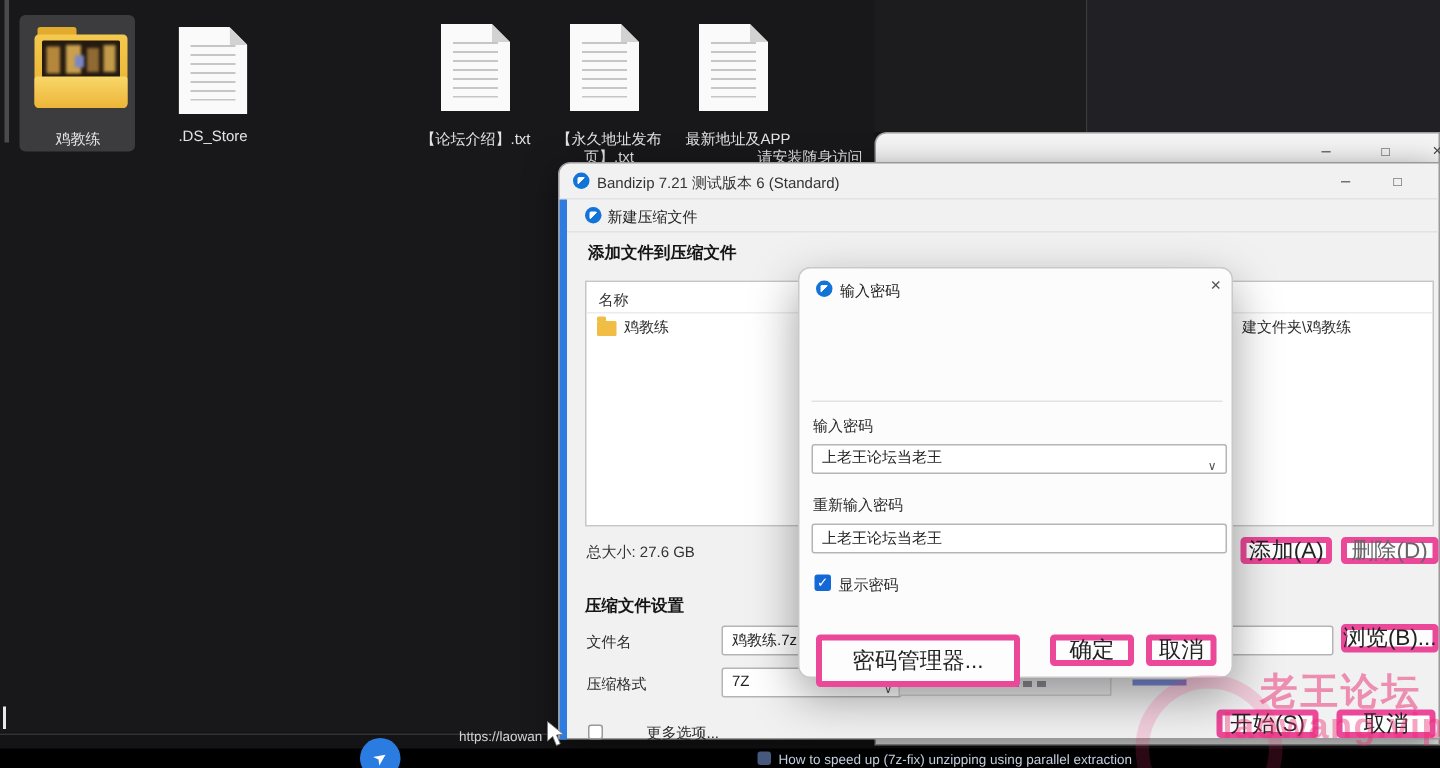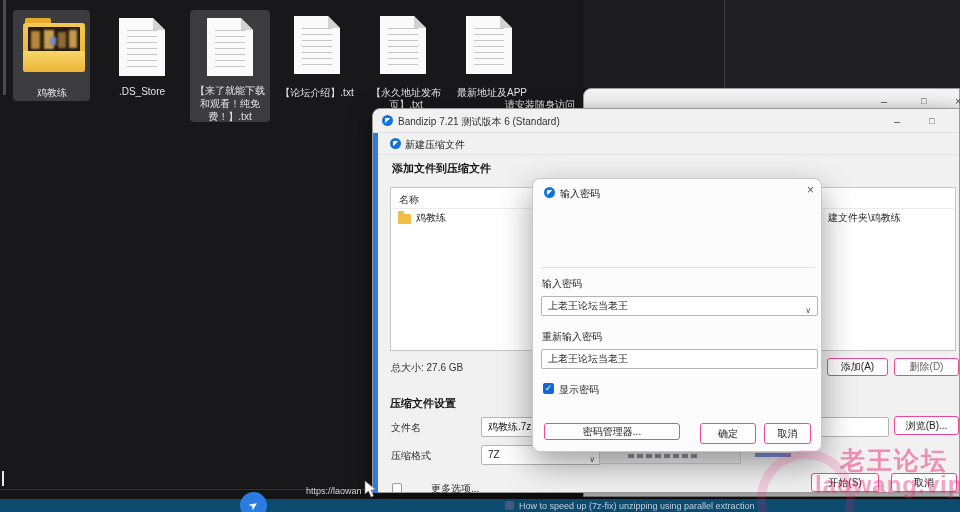--- a/index.html
+++ b/index.html
@@ -28,33 +28,33 @@
   .winA{position:absolute;left:583px;top:88px;width:377px;height:409px;background:#f4f4f4;border-radius:8px 0 0 0;border:1px solid #9d9d9d;box-sizing:border-box;}
   .winB{position:absolute;left:372px;top:108px;width:588px;height:385px;background:#f1f1f2;border-radius:8px 0 0 0;
         border:1px solid #9a9a9a;box-sizing:border-box;box-shadow:0 6px 22px rgba(0,0,0,.5);}
   .tbar-ctl{position:absolute;font-size:11px;color:#444;line-height:10px;}
   .bz{position:absolute;width:11px;height:11px;border-radius:50%;background:#1273d8;}
   .bz::after{content:"";position:absolute;left:3px;top:3px;width:5px;height:5px;
         background:linear-gradient(135deg,#fff 0 55%,rgba(255,255,255,0) 55%);border-radius:1px;}
   .hd{position:absolute;font-weight:bold;font-size:11px;color:#151515;white-space:nowrap;}
   .t{position:absolute;font-size:10px;color:#2a2a2a;white-space:nowrap;}
   .panel{position:absolute;background:#fff;border:1px solid #c6c6c6;box-sizing:border-box;}
-  .btn{position:absolute;background:#fdfdfd;border:1px solid #ec4899;border-radius:3px;font-size:10px;color:#222;
+  .btn{position:absolute;background:#fdfdfd;border:4px solid #ec4899;border-radius:3px;font-size:15px;color:#222;
        display:flex;align-items:center;justify-content:center;box-sizing:border-box;white-space:nowrap;}
   .field{position:absolute;background:#fff;border:1px solid #b5b5b5;border-radius:2px;font-size:10px;color:#222;
        padding:0 6px;box-sizing:border-box;font-family:inherit;outline:none;}
   .cb{position:absolute;width:11px;height:11px;border-radius:2px;background:#1467d6;color:#fff;font-size:9px;
       line-height:11px;text-align:center;box-sizing:border-box;}
   .cb.un{background:#fff;border:1px solid #9a9a9a;}
   .sep{position:absolute;height:1px;background:#e2e2e2;}
   
   .dlg{position:absolute;left:532px;top:178px;width:290px;height:274px;background:#fcfcfd;border:1px solid #c9c9c9;
        border-radius:8px;box-sizing:border-box;box-shadow:0 12px 32px rgba(0,0,0,.38);z-index:40;}
   
-  .navy{position:absolute;left:0;top:499px;width:960px;height:13px;background:#0c4a6e;z-index:50;}
+  .navy{position:absolute;left:0;top:499px;width:960px;height:13px;background:#000000;z-index:50;}
   .wm{position:absolute;font-weight:bold;color:rgba(233,42,110,.5);white-space:nowrap;z-index:60;pointer-events:none;}
   .chev{position:absolute;font-size:8px;color:#555;}
 </style>
 </head>
 <body>
 
 <div class="screen">
 
   <div class="desktop">
     <div class="abs" style="left:3px;top:0;width:3px;height:95px;background:rgba(125,125,130,.5);"></div>
@@ -76,29 +76,20 @@
     </div>
 
     <div>
       <div class="doc" style="left:119px;top:18px;">
           <span class="fold"></span>
           <span class="lines"></span>
         </div>
       <div class="dt" style="left:142px;top:86px;">.DS_Store</div>
     </div>
 
-    <div class="sel" style="left:190px;top:10px;width:80px;height:112px;">
-      <div class="doc" style="left:17px;top:8px;">
-          <span class="fold"></span>
-          <span class="lines"></span>
-        </div>
-      <div class="dt" style="left:40px;top:74px;">【来了就能下载</div>
-      <div class="dt" style="left:40px;top:87px;">和观看！纯免</div>
-      <div class="dt" style="left:40px;top:100px;">费！】.txt</div>
-    </div>
 
     <div>
       <div class="doc" style="left:294px;top:16px;">
           <span class="fold"></span>
           <span class="lines"></span>
         </div>
       <div class="dt" style="left:317px;top:86px;">【论坛介绍】.txt</div>
     </div>
 
     <div>
@@ -199,21 +190,21 @@
       <span>上老王论坛当老王</span>
       <span class="chev" style="right:6px;top:5px;">∨</span>
     </div>
 
     <span class="t" style="left:9px;top:151px;">重新输入密码</span>
     <input class="field" style="left: 8px; top: 170px; width: 277px; height: 20px;" readonly="" value="上老王论坛当老王">
 
     <span class="cb" style="left:10px;top:204px;">✓</span>
     <span class="t" style="left:26px;top:204px;">显示密码</span>
 
-    <div class="btn" style="left:11px;top:244px;width:136px;height:17px;">密码管理器...</div>
+    <div class="btn" style="left:11px;top:244px;width:136px;height:35px;">密码管理器...</div>
     <div class="btn" style="left:167px;top:244px;width:56px;height:21px;">确定</div>
     <div class="btn" style="left:231px;top:244px;width:47px;height:21px;">取消</div>
   </div>
 
   <div class="abs" style="left:0;top:489px;width:372px;height:1px;background:#323236;z-index:45;"></div>
   <span class="t" style="left:306px;top:486px;font-size:9px;color:#d5d5d8;z-index:46;">https://laowan</span>
   <svg class="abs" style="left:363px;top:480px;z-index:47;" width="14" height="18" viewBox="0 0 14 18">
     <path d="M2 1 L2 14 L5.5 11 L8 17 L10.5 15.8 L8 10 L12.5 9.5 Z" fill="#fff" stroke="#777" stroke-width=".6"></path>
   </svg>
 

